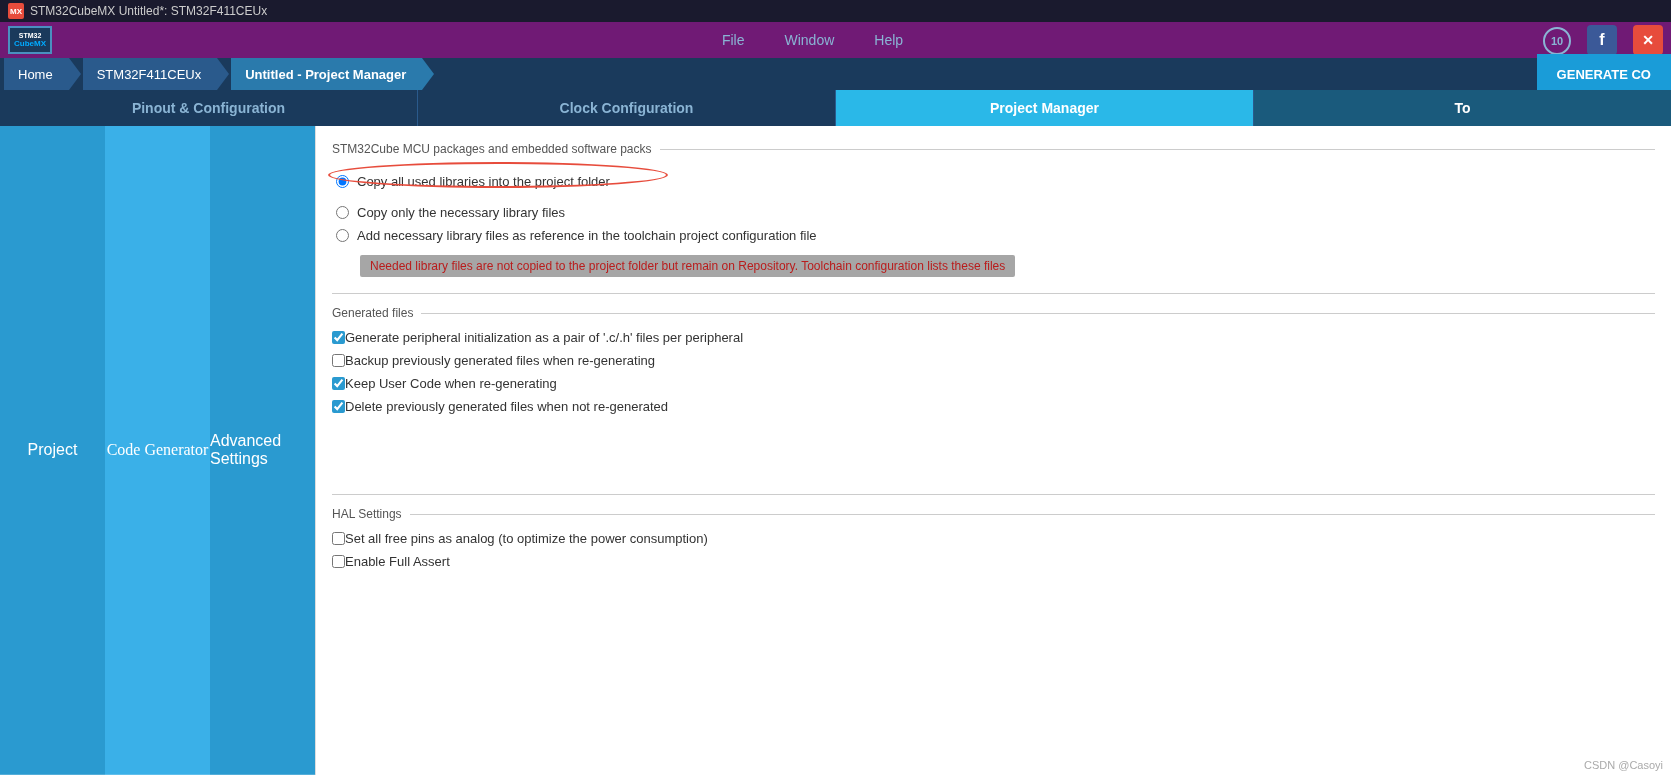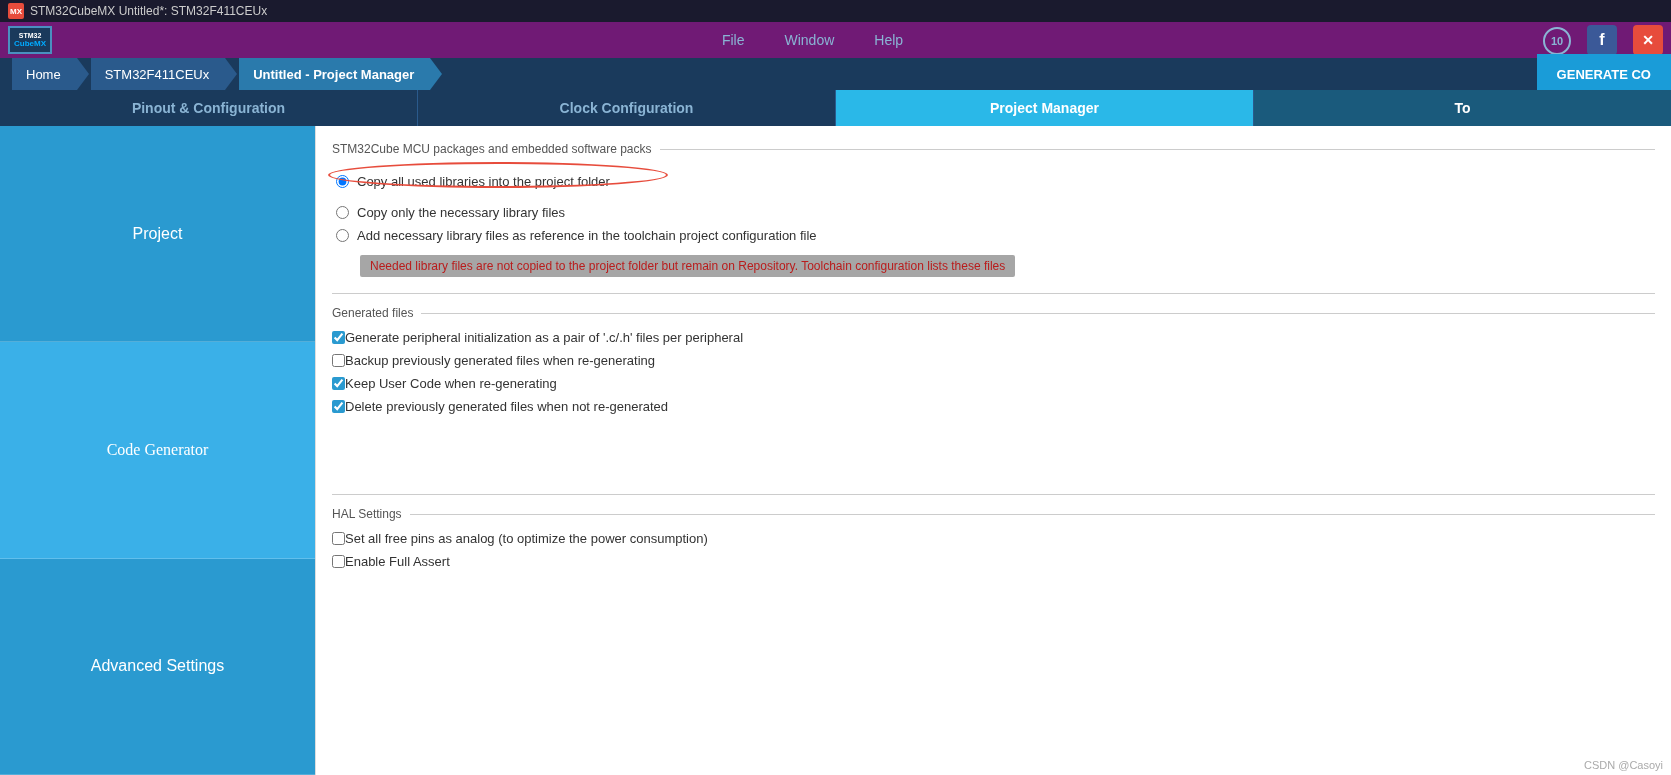--- a/index.html
+++ b/index.html
@@ -88,21 +88,21 @@
       border-color: transparent transparent transparent #2a5a8c;
       z-index: 1;
     }
     .breadcrumb-item.active {
       background: #2a7aac;
       font-weight: bold;
     }
     .breadcrumb-item.active::after {
       border-color: transparent transparent transparent #2a7aac;
     }
-    .breadcrumb-item:first-child { margin-left: 12px; }
+    .breadcrumb-item:first-child { margin-left: 4px; }
     .breadcrumb-item:not(:first-child) { margin-left: 14px; }
     .generate-btn {
       margin-left: auto;
       background: #1a9cd8;
       color: white;
       font-weight: bold;
       font-size: 13px;
       padding: 0 20px;
       height: 40px;
       border: none;
@@ -135,21 +135,21 @@
       height: calc(775px - 22px - 36px - 32px - 36px);
       background: white;
     }
 
     
     #sidebar {
       width: 316px;
       background: white;
       border-right: 1px solid #ddd;
       display: flex;
-      flex-direction: column;
+      flex-direction: row;
     }
     .sidebar-item {
       flex: 1;
       display: flex; align-items: center; justify-content: center;
       color: white;
       font-size: 16px;
       font-weight: 500;
       cursor: pointer;
       border-bottom: 1px solid rgba(255,255,255,0.2);
     }

